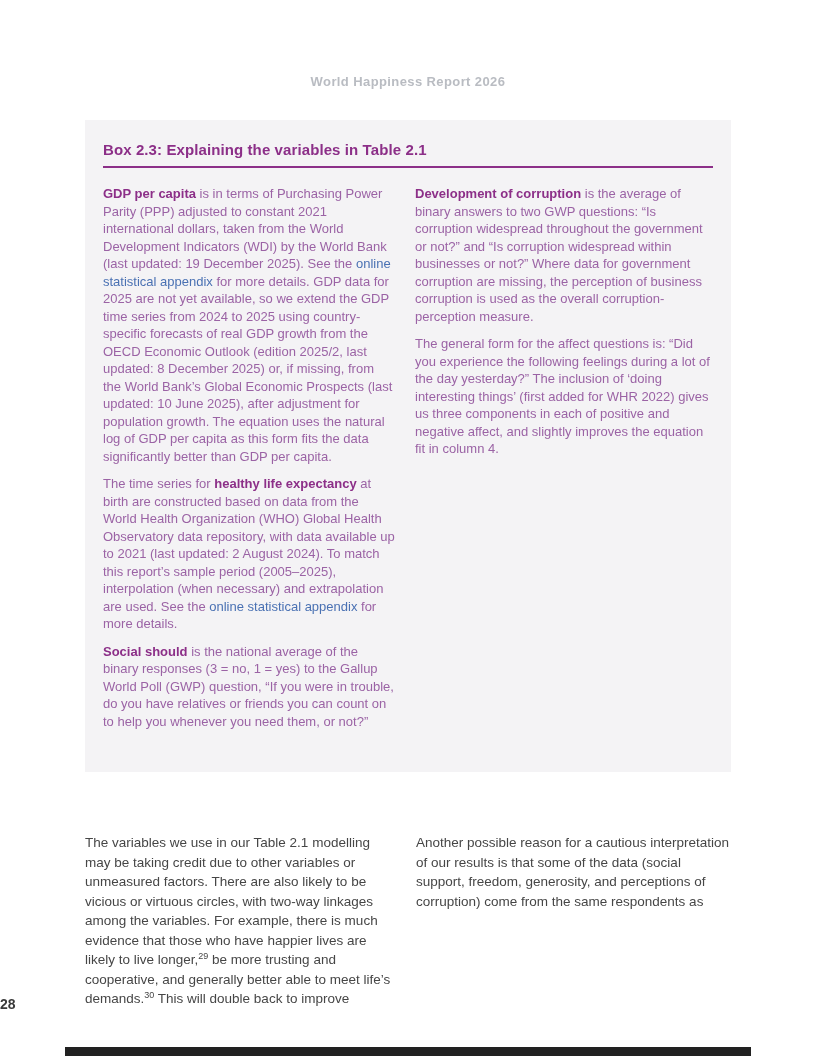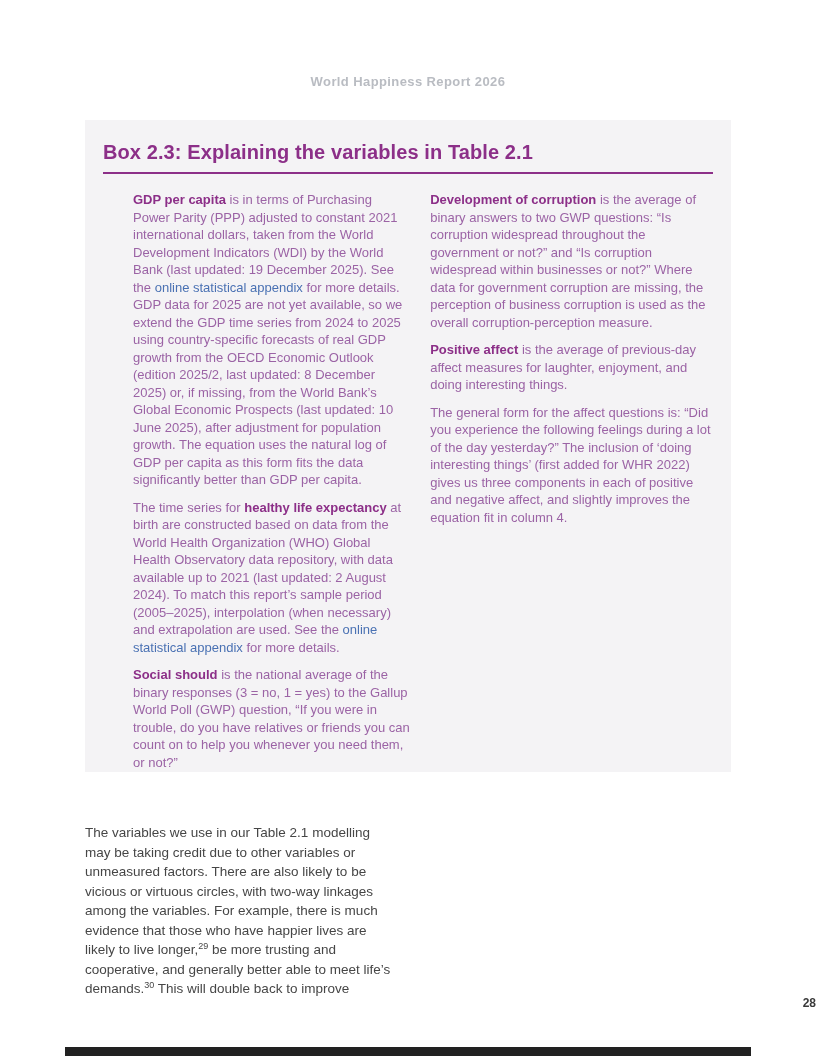--- a/index.html
+++ b/index.html
@@ -19,56 +19,55 @@
   .box {
     position: absolute; left: 85px; top: 120px;
     width: 646px; height: 652px;
     box-sizing: border-box;
     background: #f4f3f5;
     padding: 21px 18px 20px 18px;
     overflow: hidden;
   }
   .box-title {
     margin: 0;
-    font-size: 20px; font-weight: bold;
+    font-size: 15px; font-weight: bold;
     color: #8c2f88;
     letter-spacing: 0.1px;
   }
   .box-rule {
     border: none;
     border-top: 2px solid #8c2f88;
     margin: 8px 0 0 0;
   }
   .box-columns {
     display: flex; gap: 20px;
     margin-top: 17px;
-    margin-left: 30px;
   }
   .box-col { font-size: 13px; line-height: 17.5px; color: #9b63a5; }
   .box-col.left  { width: 292px; }
   .box-col.right { width: 298px; }
   .box-col p { margin: 0 0 10px 0; }
   .box-col p:last-child { margin-bottom: 0; }
   span.b { font-weight: bold; color: #8c2f88; }
   span.link { color: #4a71b3; }
   .body-cols {
     position: absolute; top: 819px; left: 85px;
     width: 646px;
     display: flex; gap: 20px;
   }
   .body-col { font-size: 13.5px; line-height: 19.5px; color: #464646; }
   .body-col.left  { width: 311px; }
   .body-col.right { width: 315px; }
-  .body-col p { margin: 4px 0 9px 0; }
+  .body-col p { margin: 14px 0 9px 0; }
   .body-col p:last-child { margin-bottom: 0; }
   span.sup { font-size: 9px; vertical-align: super; line-height: 0; }
   .page-number {
     position: absolute; top: 996px; left: 0; right: 0;
-    text-align: right;
-    font-size: 12px; font-weight: bold;
+    text-align: left;
+    font-size: 14px; font-weight: bold;
     color: #3a3a3a;
   }
   .next-page-edge {
     position: absolute; bottom: 0; left: 65px;
     width: 686px; height: 9px;
     background: #212121;
   }
 </style>
 </head>
 <body>
@@ -81,31 +80,31 @@
     <h2 class="box-title">Box 2.3: Explaining the variables in Table 2.1</h2>
     <hr class="box-rule">
     <div class="box-columns">
       <div class="box-col left">
         <p><span class="b">GDP per capita</span><span> is in terms of Purchasing Power Parity (PPP) adjusted to constant 2021 international dollars, taken from the World Development Indicators (WDI) by the World Bank (last updated: 19 December 2025). See the </span><span class="link">online statistical appendix</span><span> for more details. GDP data for 2025 are not yet available, so we extend the GDP time series from 2024 to 2025 using country-specific forecasts of real GDP growth from the OECD Economic Outlook (edition 2025/2, last updated: 8 December 2025) or, if missing, from the World Bank’s Global Economic Prospects (last updated: 10 June 2025), after adjustment for population growth. The equation uses the natural log of GDP per capita as this form fits the data significantly better than GDP per capita.</span></p>
         <p><span>The time series for </span><span class="b">healthy life expectancy</span><span> at birth are constructed based on data from the World Health Organization (WHO) Global Health Observatory data repository, with data available up to 2021 (last updated: 2 August 2024). To match this report’s sample period (2005–2025), interpolation (when necessary) and extrapolation are used. See the </span><span class="link">online statistical appendix</span><span> for more details.</span></p>
         <p><span class="b">Social should</span><span> is the national average of the binary responses (3 = no, 1 = yes) to the Gallup World Poll (GWP) question, “If you were in trouble, do you have relatives or friends you can count on to help you whenever you need them, or not?”</span></p>
       </div>
       <div class="box-col right">
         <p><span class="b">Development of corruption</span><span> is the average of binary answers to two GWP questions: “Is corruption widespread throughout the government or not?” and “Is corruption widespread within businesses or not?” Where data for government corruption are missing, the perception of business corruption is used as the overall corruption-perception measure.</span></p>
-        <p><span class="b">Positive affect</span><span> is the average of previous-day affect measures for laughter, enjoyment, and doing interesting things.</span></p>
         <p><span>The general form for the affect questions is: “Did you experience the following feelings during a lot of the day yesterday?” The inclusion of ‘doing interesting things’ (first added for WHR 2022) gives us three components in each of positive and negative affect, and slightly improves the equation fit in column 4.</span></p>
       </div>
     </div>
   </section>
 
   <section class="body-cols">
     <div class="body-col left">
       <p><span>The variables we use in our Table 2.1 modelling may be taking credit due to other variables or unmeasured factors. There are also likely to be vicious or virtuous circles, with two-way linkages among the variables. For example, there is much evidence that those who have happier lives are likely to live longer,</span><span class="sup">29</span><span> be more trusting and cooperative, and generally better able to meet life’s demands.</span><span class="sup">30</span><span> This will double back to improve</span></p>
     </div>
     <div class="body-col right">
+      <p><span>Another possible reason for a cautious interpretation of our results is that some of the data (social support, freedom, generosity, and perceptions of corruption) come from the same respondents as</span></p>
     </div>
   </section>
 
   <div class="page-number">28</div>
 
   <div class="next-page-edge"></div>
 
 </div>
 
 </body></html>

